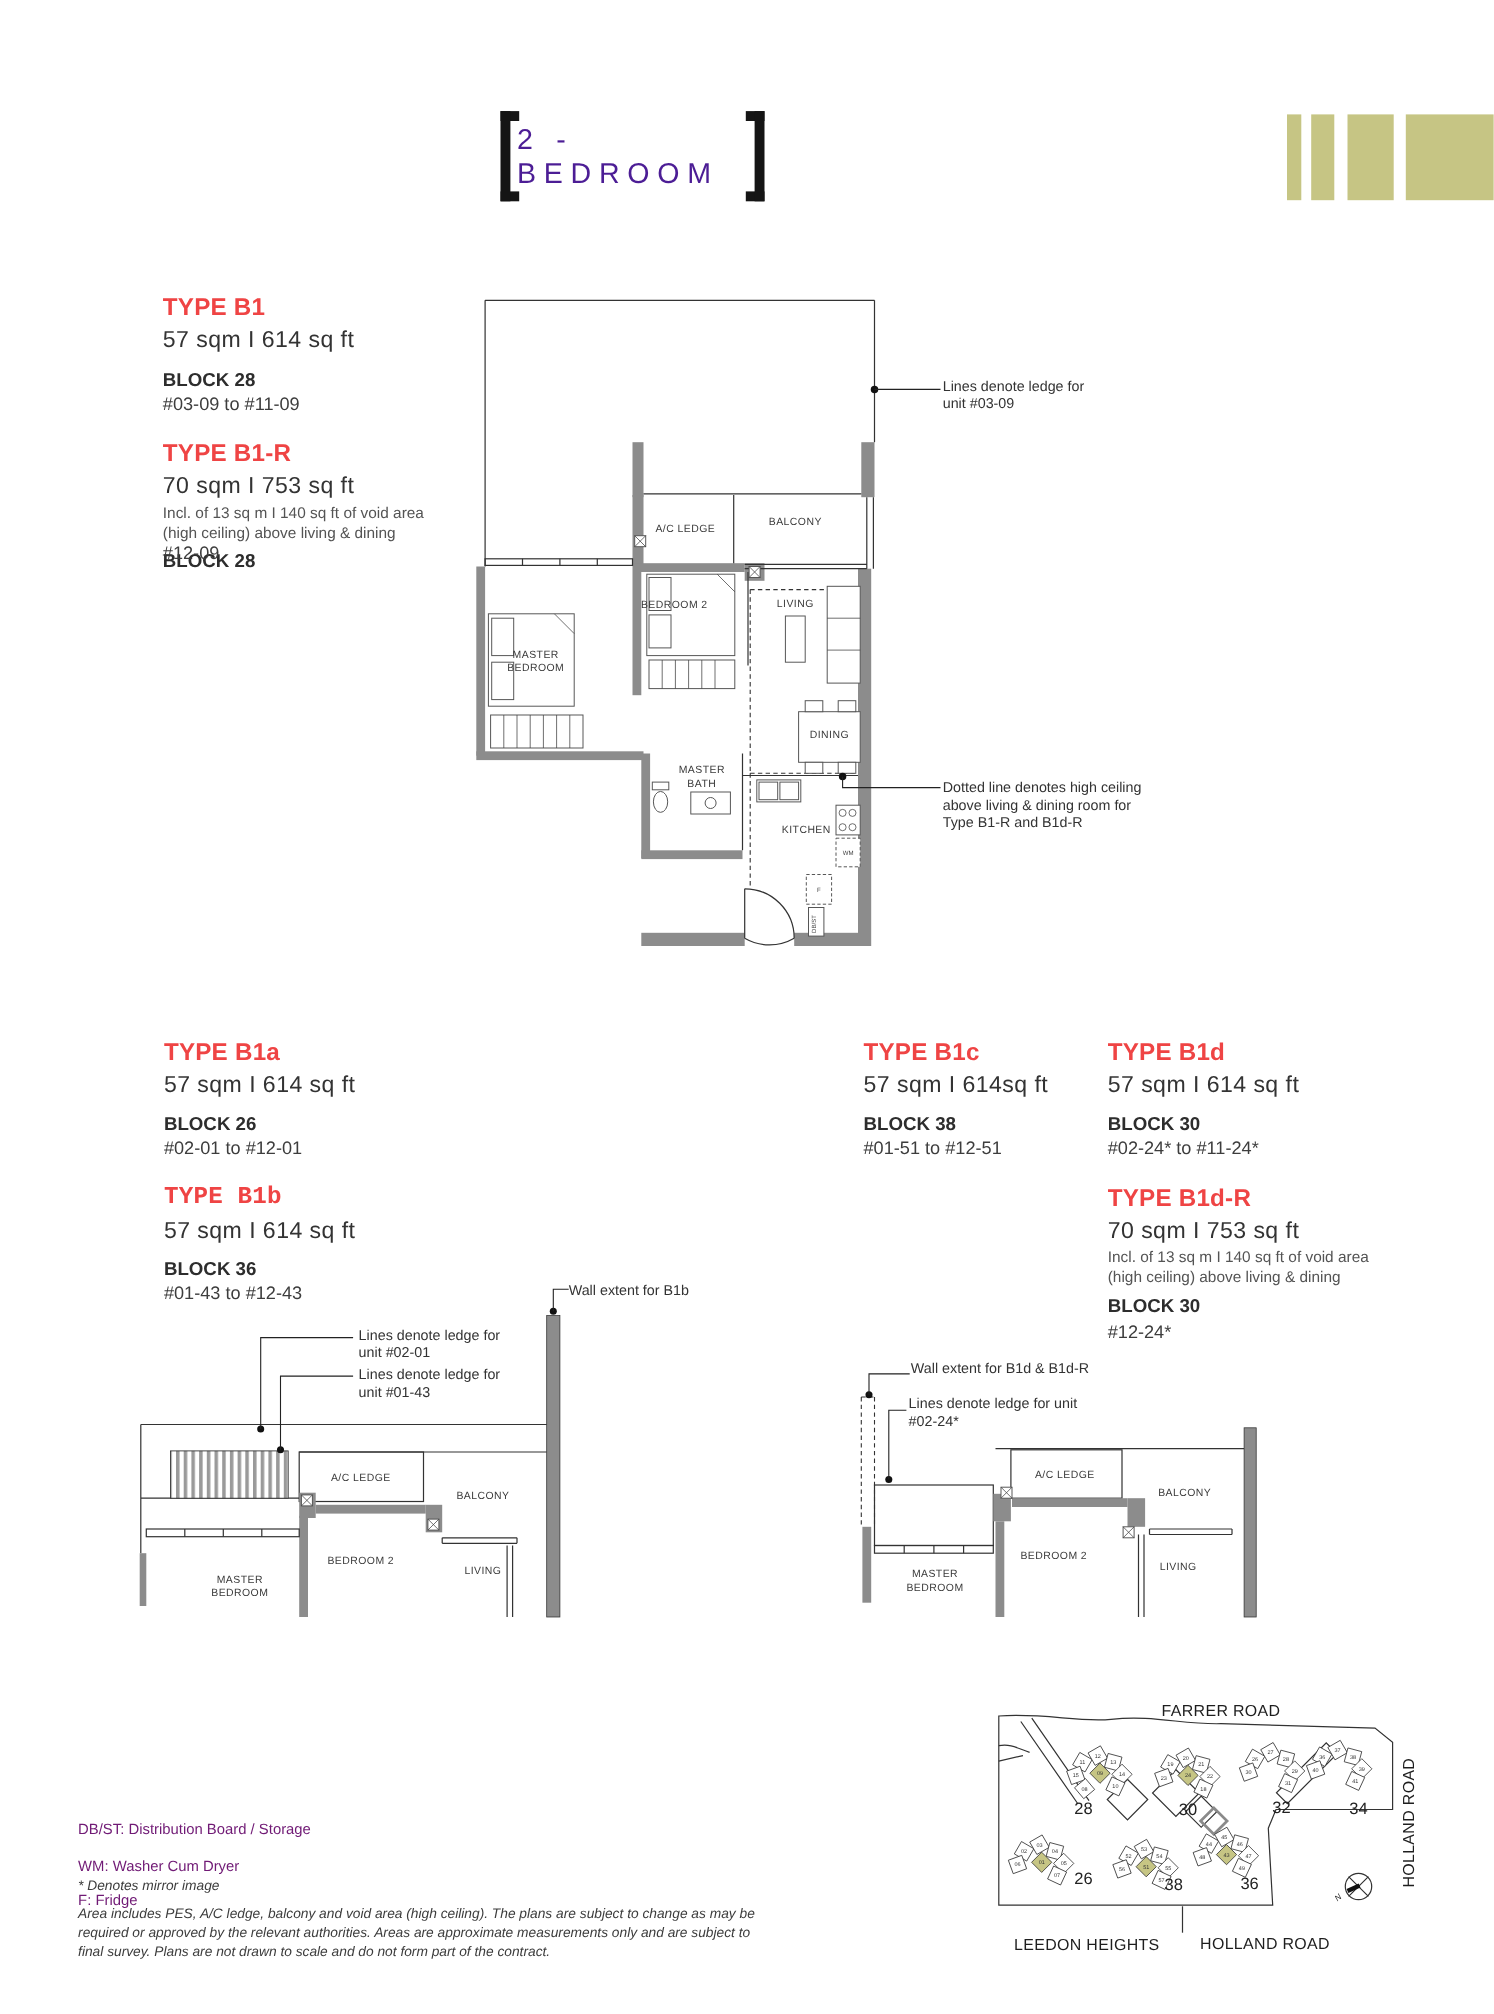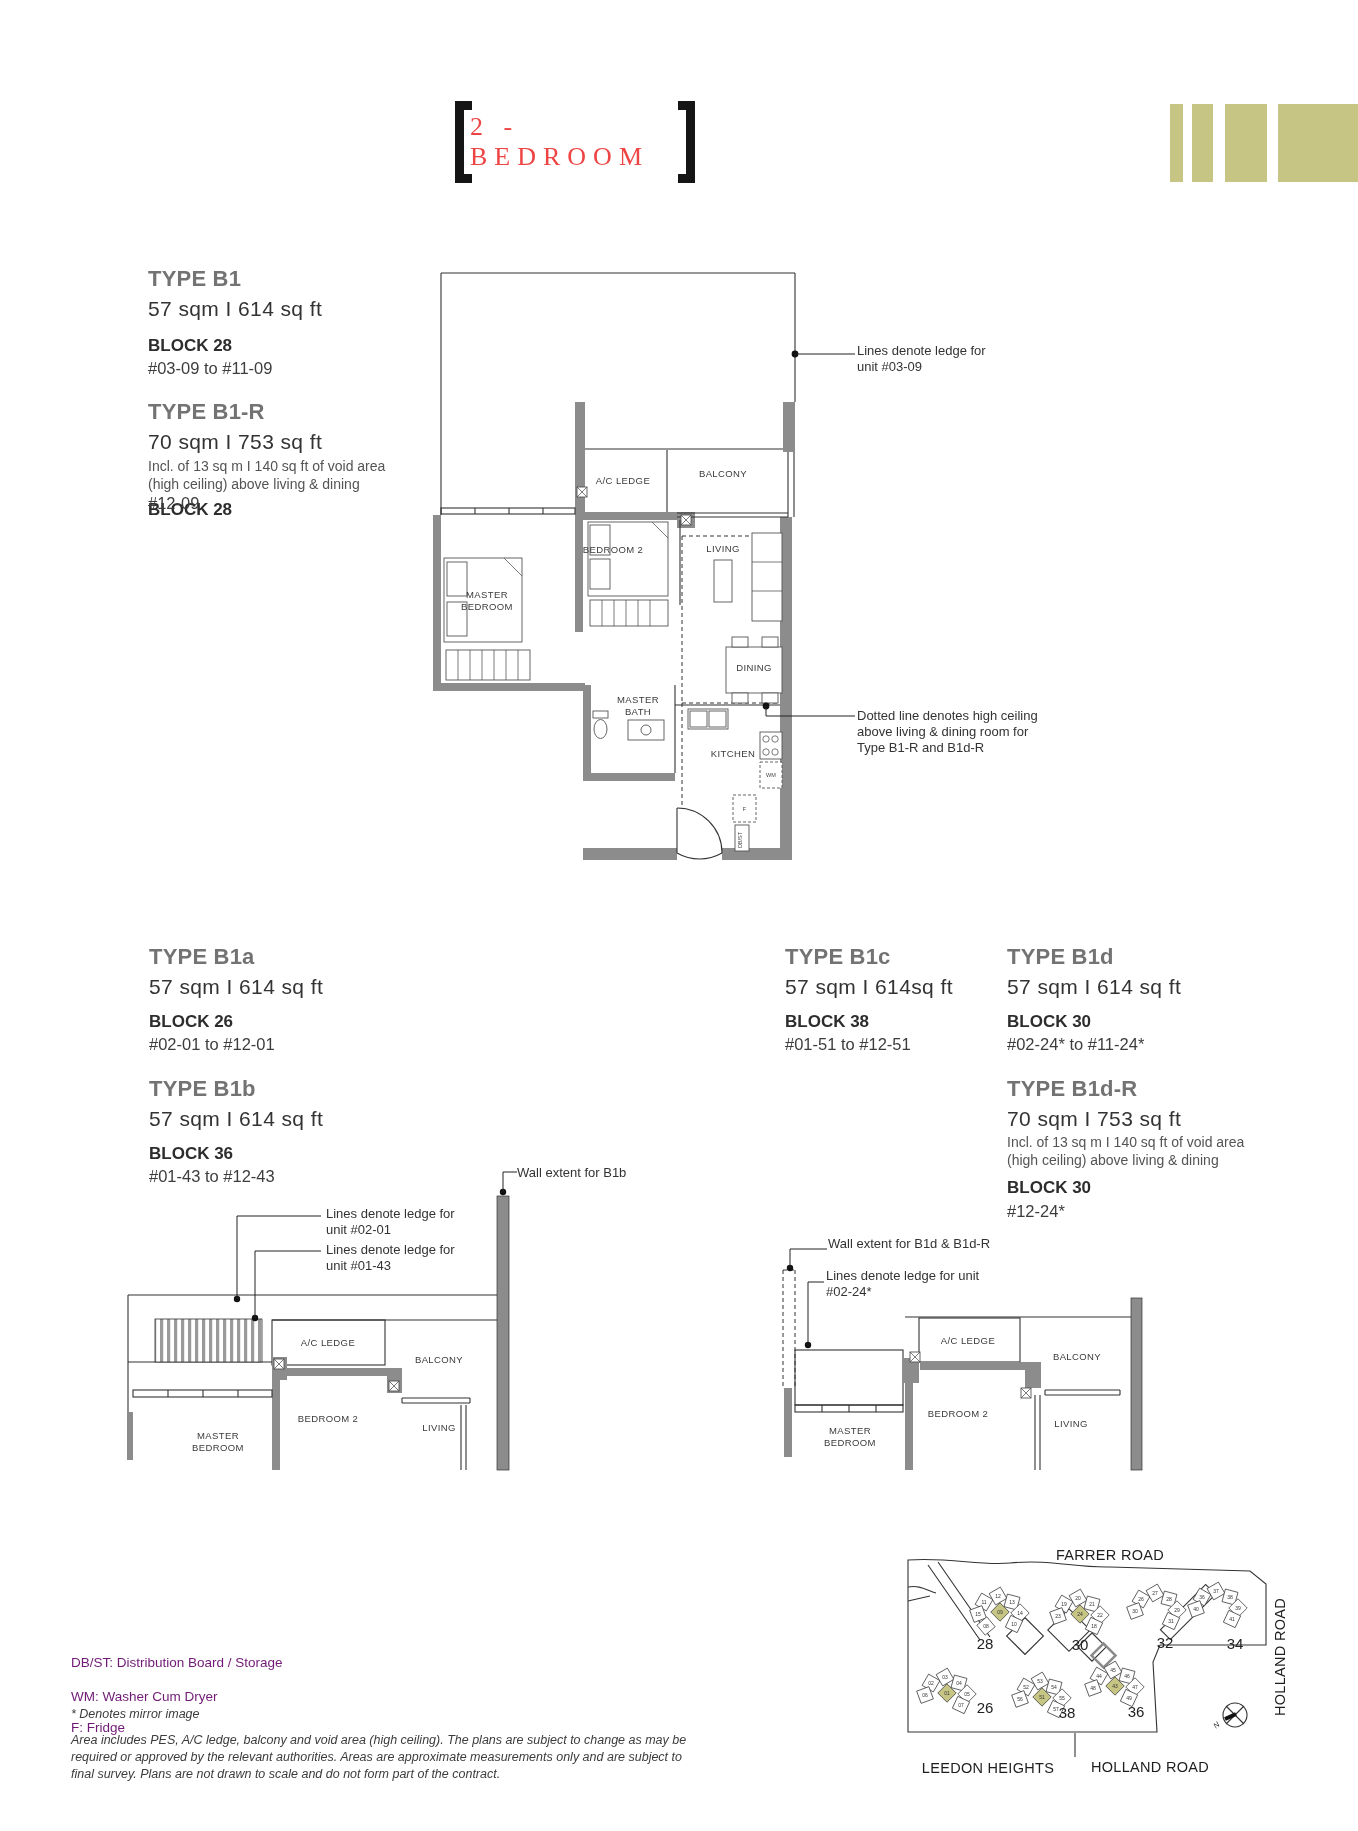--- a/index.html
+++ b/index.html
@@ -4,25 +4,25 @@
 <style>
   html,body{margin:0;padding:0;background:#fff;}
   body{width:1358px;height:1831px;position:relative;overflow:hidden;
        font-family:"Liberation Sans",sans-serif;color:#2e2e2e;}
   .abs{position:absolute;white-space:nowrap;}
   
   .bracket{position:absolute;width:17px;height:82px;border:9px solid #151515;box-sizing:border-box;}
   .bracket.l{border-right:none;}
   .bracket.r{border-left:none;}
   .hd-title{position:absolute;display:flex;align-items:center;justify-content:center;
-    font-family:Liberation Serif, serif;font-size:26px;font-weight:400;letter-spacing:7px;
-    color:#ef4444;}
+    font-family:Liberation Sans, sans-serif;font-size:26px;font-weight:400;letter-spacing:7px;
+    color:#4c1d95;}
   .bar{position:absolute;background:var(--accent,#c6c584);}
   
-  .t-name{font-size:22px;font-weight:700;letter-spacing:.2px;color:#737373;}
+  .t-name{font-size:22px;font-weight:700;letter-spacing:.2px;color:#ef4444;}
   .t-area{font-size:21px;font-weight:400;letter-spacing:.4px;color:#333;}
   .t-block{font-size:17px;font-weight:700;color:#2d2d2d;}
   .t-range{font-size:16.5px;font-weight:400;color:#3d3d3d;}
   .t-note{font-size:14px;font-weight:400;color:#545454;}
   
   .ann{position:absolute;font-size:13px;line-height:16px;color:#333;}
   
   svg{position:absolute;overflow:visible;}
   .thin{stroke:#333;stroke-width:1.1;fill:none;}
   .xthin{stroke:#444;stroke-width:.7;fill:none;}
@@ -63,21 +63,21 @@
 <div class="abs t-area" style="left:148px;top:430px;">70 sqm  I  753 sq ft</div>
 <div class="abs t-note" style="left:148px;top:458px;">Incl. of 13 sq m I 140 sq ft of void area</div>
 <div class="abs t-note" style="left:148px;top:476px;">(high ceiling) above living &amp; dining</div>
 <div class="abs t-block" style="left:148px;top:500px;">BLOCK 28</div>
 <div class="abs t-range" style="left:148px;top:494px;">#12-09</div>
 
 <div class="abs t-name" style="left:149px;top:944px;">TYPE B1a</div>
 <div class="abs t-area" style="left:149px;top:975px;">57 sqm  I  614 sq ft</div>
 <div class="abs t-block" style="left:149px;top:1012px;">BLOCK 26</div>
 <div class="abs t-range" style="left:149px;top:1035px;">#02-01 to #12-01</div>
-<div class="abs t-name" style="left:149px;top:1076px;">TYPE B1b</div>
+<div class="abs t-name" style="left:149px;top:1076px;font-family:Liberation Mono, monospace;">TYPE B1b</div>
 <div class="abs t-area" style="left:149px;top:1107px;">57 sqm  I  614 sq ft</div>
 <div class="abs t-block" style="left:149px;top:1144px;">BLOCK 36</div>
 <div class="abs t-range" style="left:149px;top:1167px;">#01-43 to #12-43</div>
 
 <div class="abs t-name" style="left:785px;top:944px;">TYPE B1c</div>
 <div class="abs t-area" style="left:785px;top:975px;">57 sqm  I  614sq ft</div>
 <div class="abs t-block" style="left:785px;top:1012px;">BLOCK 38</div>
 <div class="abs t-range" style="left:785px;top:1035px;">#01-51 to #12-51</div>
 
 <div class="abs t-name" style="left:1007px;top:944px;">TYPE B1d</div>

